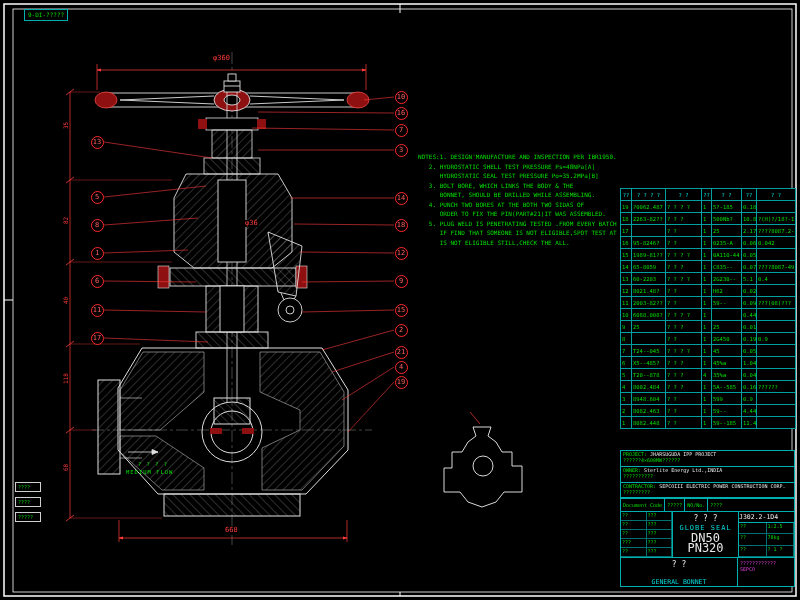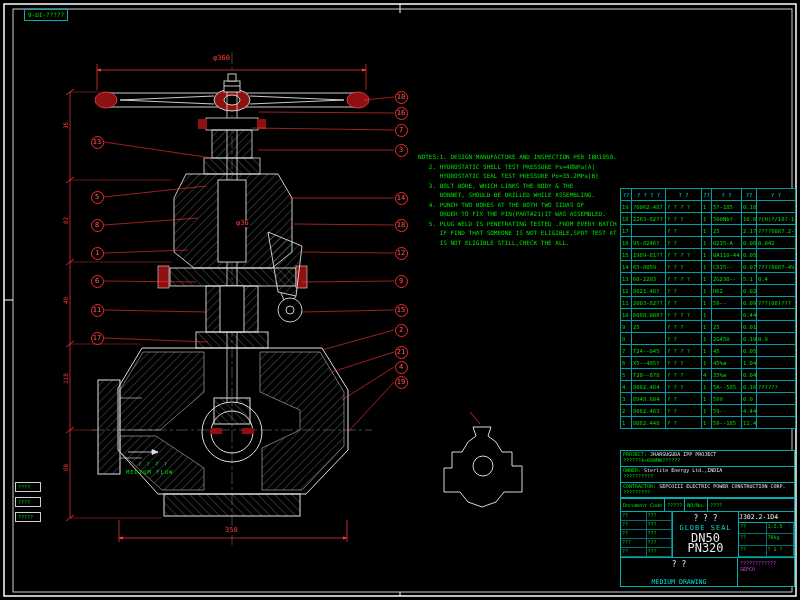--- a/index.html
+++ b/index.html
@@ -220,22 +220,22 @@
       <line x1="394" y1="367" x2="342" y2="400"></line>
       <line x1="394" y1="382" x2="348" y2="432"></line>
     </g>
   </svg>
 
   <div class="tl-box">
     <span>9-DI-?????</span>
   </div>
 
   <span class="dim" style="left:212px;top:55px">φ360</span>
-  <span class="dim" style="left:224px;top:527px">358</span>
-  <span class="dim" style="left:235px;top:220px">φ36</span>
+  <span class="dim" style="left:224px;top:527px">668</span>
+  <span class="dim" style="left:244px;top:220px">φ36</span>
 
   <span class="flow-lbl" style="left:138px;top:461px">? ? ? ?</span>
   <span class="flow-lbl" style="left:126px;top:469px">MEDIUM FLOW</span>
 
   <div class="notes notes-en"><div>NOTES:1. DESIGN'MANUFACTURE AND INSPECTION PER IBR1950.</div><div>   2. HYDROSTATIC SHELL TEST PRESSURE Ps=48NPa[A]</div><div>      HYDROSTATIC SEAL TEST PRESSURE Po=35.2MPa[B]</div><div>   3. BOLT BORE, WHICH LINKS THE BODY &amp; THE</div><div>      BONNET, SHOULD BE DRILLED WHILE ASSEMBLING.</div><div>   4. PUNCH TWO BORES AT THE BOTH TWO SIDAS OF</div><div>      ORDER TO FIX THE PIN(PART#21)IT WAS ASSEMBLED.</div><div>   5. PLUG WELD IS PENETRATING TESTED .FROM EVERY BATCH SIGHT(5%)</div><div>      IF FIND THAT SOMEONE IS NOT ELIGIBLE,SPOT TEST AT CONTINUE(10%)</div><div>      IS NOT ELIGIBLE STILL,CHECK THE ALL.</div></div>
 
   <table class="parts">
     <colgroup>
       <col style="width:11px">
         <col style="width:34px">
@@ -498,21 +498,21 @@
             <div class="attr-row">
               <span>??</span>
               <span>? 1 ?</span>
             </div>
           </div>
       </div>
     </div>
     <div class="tb-bottom">
       <div class="tb-kind">
         <span class="w">? ?</span>
-        <span class="c">MEDIUM DRAWING</span>
+        <span class="c">GENERAL BONNET</span>
       </div>
       <div class="tb-co">???????????? SEPCO</div>
     </div>
   </div>
 
   <div class="revs">
       <div class="rev-box">????</div>
       <div class="rev-box">????</div>
       <div class="rev-box">?????</div>
     </div>

